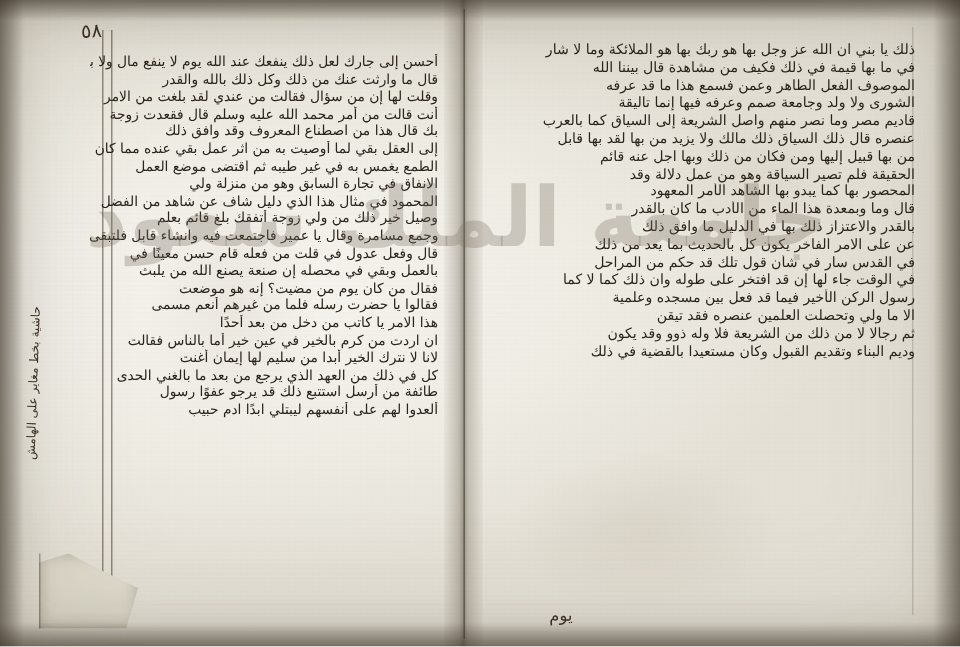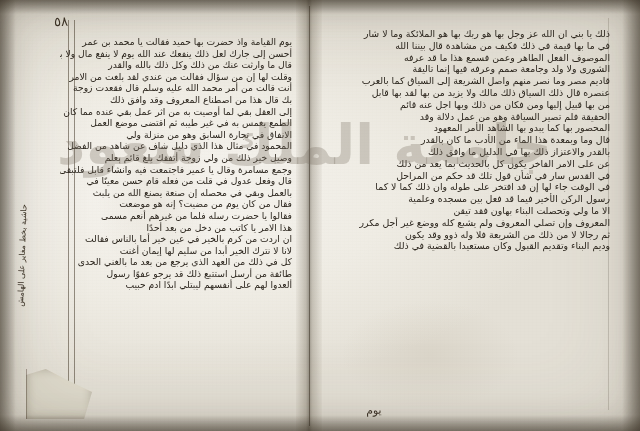--- a/index.html
+++ b/index.html
@@ -210,21 +210,20 @@
   <div class="stain" style="left:340px;top:300px;width:180px;height:110px;background:radial-gradient(ellipse at center, rgba(140,122,92,.10), rgba(140,122,92,0) 70%);"></div>
 
   <div class="gutter"></div>
   <div class="gutter-line"></div>
 
   <div class="rule" style="left:68px;top:20px;width:1px;height:386px;"></div>
   <div class="rule" style="left:74px;top:20px;width:1px;height:386px;"></div>
   <div class="rule" style="left:608px;top:18px;width:1px;height:392px;opacity:.35;"></div>
 
   <div class="page-text" id="left-text">
-    <div class="line">يوم القيامة واذ حضرت بها حميد فقالت يا محمد بن عمر</div>
     <div class="line">أحسن إلى جارك لعل ذلك ينفعك عند الله يوم لا ينفع مال ولا بنون</div>
     <div class="line">قال ما وارثت عنك من ذلك وكل ذلك بالله والقدر</div>
     <div class="line">وقلت لها إن من سؤال فقالت من عندي لقد بلغت من الامر</div>
     <div class="line">أنت قالت من أمر محمد الله عليه وسلم قال فقعدت زوجة</div>
     <div class="line">بك قال هذا من اصطناع المعروف وقد وافق ذلك</div>
     <div class="line">إلى العقل بقي لما أوصيت به من اثر عمل بقي عنده مما كان</div>
     <div class="line">الطمع يغمس به في غير طيبه ثم اقتضى موضع العمل</div>
     <div class="line">الانفاق في تجارة السابق وهو من منزلة ولي</div>
     <div class="line">المحمود في مثال هذا الذي دليل شاف عن شاهد من الفضل</div>
     <div class="line">وصيل خير ذلك من ولي زوجة أتفقك بلغ قائم بعلم</div>
@@ -250,22 +249,21 @@
     <div class="line">عنصره قال ذلك السياق ذلك مالك ولا يزيد من بها لقد بها قابل</div>
     <div class="line">من بها قبيل إليها ومن فكان من ذلك وبها اجل عنه قائم</div>
     <div class="line">الحقيقة فلم تصير السياقة وهو من عمل دلالة وقد</div>
     <div class="line">المحصور بها كما يبدو بها الشاهد الأمر المعهود</div>
     <div class="line">قال وما وبمعدة هذا الماء من الأدب ما كان بالقدر</div>
     <div class="line">بالقدر والاعتزاز ذلك بها في الدليل ما وافق ذلك</div>
     <div class="line">عن على الامر الفاخر يكون كل بالحديث بما يعد من ذلك</div>
     <div class="line">في القدس سار في شأن قول تلك قد حكم من المراحل</div>
     <div class="line">في الوقت جاء لها إن قد افتخر على طوله وان ذلك كما لا كما</div>
     <div class="line">رسول الركن الأخير فيما قد فعل بين مسجده وعلمية</div>
-    <div class="line">الا ما ولي وتحصلت البناء بهاون فقد تيقن</div>
-    <div class="line">المعروف وإن تصلي المعروف ولم يشبع كله ووضع غير أجل مكرر</div>
+    <div class="line">الا ما ولي وتحصلت العلمين عنصره فقد تيقن</div>
     <div class="line">ثم رجالا لا من ذلك من الشريعة فلا وله ذوو وقد يكون</div>
     <div class="line">وديم البناء وتقديم القبول وكان مستعيدا بالقضية في ذلك</div>
   </div>
 
   <div class="margin-note" id="folio-number">٥٨</div>
   <div class="margin-note" id="side-note">حاشية بخط مغاير على الهامش</div>
   <div class="margin-note" id="catchword">يوم</div>
 
   <div class="watermark">جامعة الملك سعود</div>
 

